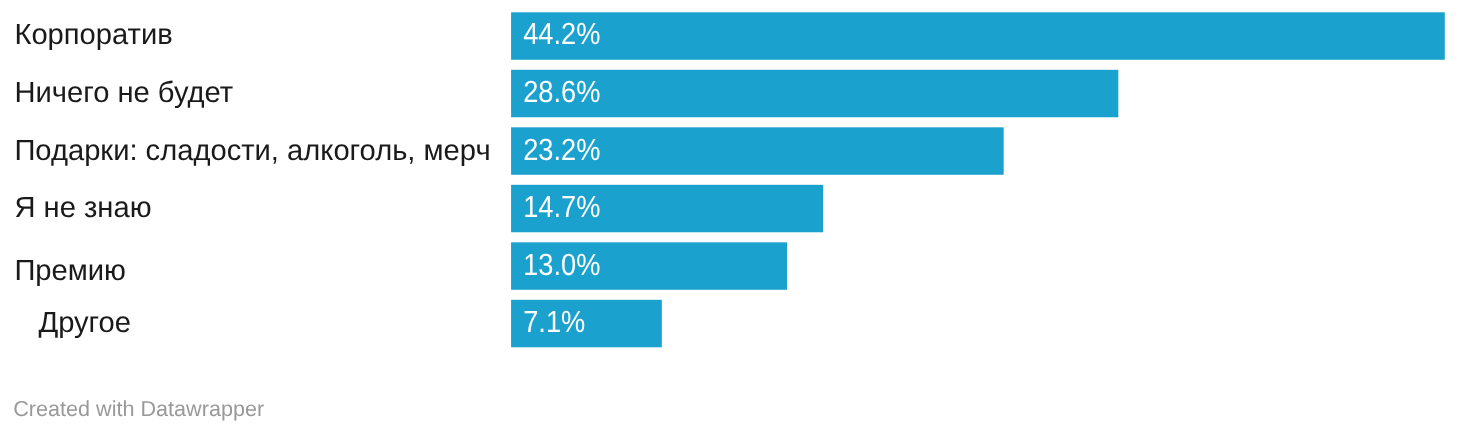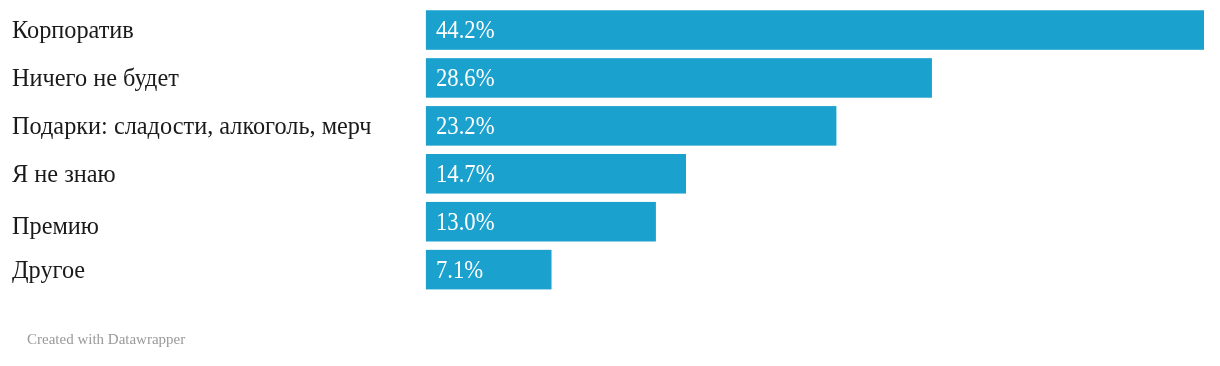--- a/index.html
+++ b/index.html
@@ -2,34 +2,34 @@
 <html><head>
 <meta charset="utf-8">
 <title>Bar chart</title>
 <style>
   html,body{margin:0;padding:0;}
   body{width:1220px;height:366px;background:#ffffff;
        font-family:"Liberation Sans",sans-serif;
        -webkit-font-smoothing:antialiased;}
 
   .chart{position:relative;filter:opacity(1);
-         width:1204px;height:366px;overflow:hidden;background:#ffffff;font-family:Liberation Serif, serif;}
+         width:1204px;height:366px;overflow:hidden;background:#ffffff;}
 
   
   .plot{position:absolute;left:0;top:0;width:1220px;height:300px;}
   .bars-svg{position:absolute;left:0;top:0;width:1220px;height:300px;}
 
   .cat{position:absolute;left:12px;font-size:24.3px;line-height:1;
        color:#1a1a1a;white-space:nowrap;}
 
   .val{position:absolute;font-size:25.5px;line-height:1;
        color:#ffffff;white-space:nowrap;
        transform:scaleX(0.89);transform-origin:0 0;}
 
-  .footer{position:absolute;left:27px;top:332.2px;font-size:15px;line-height:1;
+  .footer{position:absolute;left:11px;top:332.2px;font-size:18px;line-height:1;
           color:#999999;white-space:nowrap;}
 </style>
 </head>
 <body>
 
 <div class="chart" style="background: rgb(255, 255, 255);">
 
   <div class="plot">
     <svg class="bars-svg" width="1220" height="300">
       <rect x="425.9" y="10.25" width="782.05" height="39.55" fill="#1ba1cd"></rect>
@@ -38,21 +38,21 @@
       <rect x="425.9" y="154.01" width="260.09" height="39.55" fill="#1ba1cd"></rect>
       <rect x="425.9" y="201.93" width="230.01" height="39.55" fill="#1ba1cd"></rect>
       <rect x="425.9" y="249.85000000000002" width="125.62" height="39.55" fill="#1ba1cd"></rect>
     </svg>
 
     <div class="cat" style="top: 17.95px; color: rgb(26, 26, 26);">Корпоратив</div>
     <div class="cat" style="top: 65.87px; color: rgb(26, 26, 26);">Ничего не будет</div>
     <div class="cat" style="top: 113.79px; color: rgb(26, 26, 26);">Подарки: сладости, алкоголь, мерч</div>
     <div class="cat" style="top: 161.71px; color: rgb(26, 26, 26); text-align: center;">Я не знаю</div>
     <div class="cat" style="top: 214px; color: rgb(26, 26, 26);">Премию</div>
-    <div class="cat" style="top: 257.55px; color: rgb(26, 26, 26);">Другое</div>
+    <div class="cat" style="top: 257.55px; color: rgb(26, 26, 26); margin-left: 20px;">Другое</div>
 
     <div class="val" style="left: 435.8px; top: 17.35px; color: rgb(255, 255, 255);">44.2%</div>
     <div class="val" style="left: 435.8px; top: 65.27px; color: rgb(255, 255, 255);">28.6%</div>
     <div class="val" style="left: 435.8px; top: 113.19px; color: rgb(255, 255, 255);">23.2%</div>
     <div class="val" style="left: 435.8px; top: 161.11px; color: rgb(255, 255, 255);">14.7%</div>
     <div class="val" style="left: 435.8px; top: 209.03px; color: rgb(255, 255, 255);">13.0%</div>
     <div class="val" style="left: 435.8px; top: 256.95px; color: rgb(255, 255, 255);">7.1%</div>
   </div>
 
   <div class="footer" style="color: rgb(153, 153, 153);">Created with Datawrapper</div>

